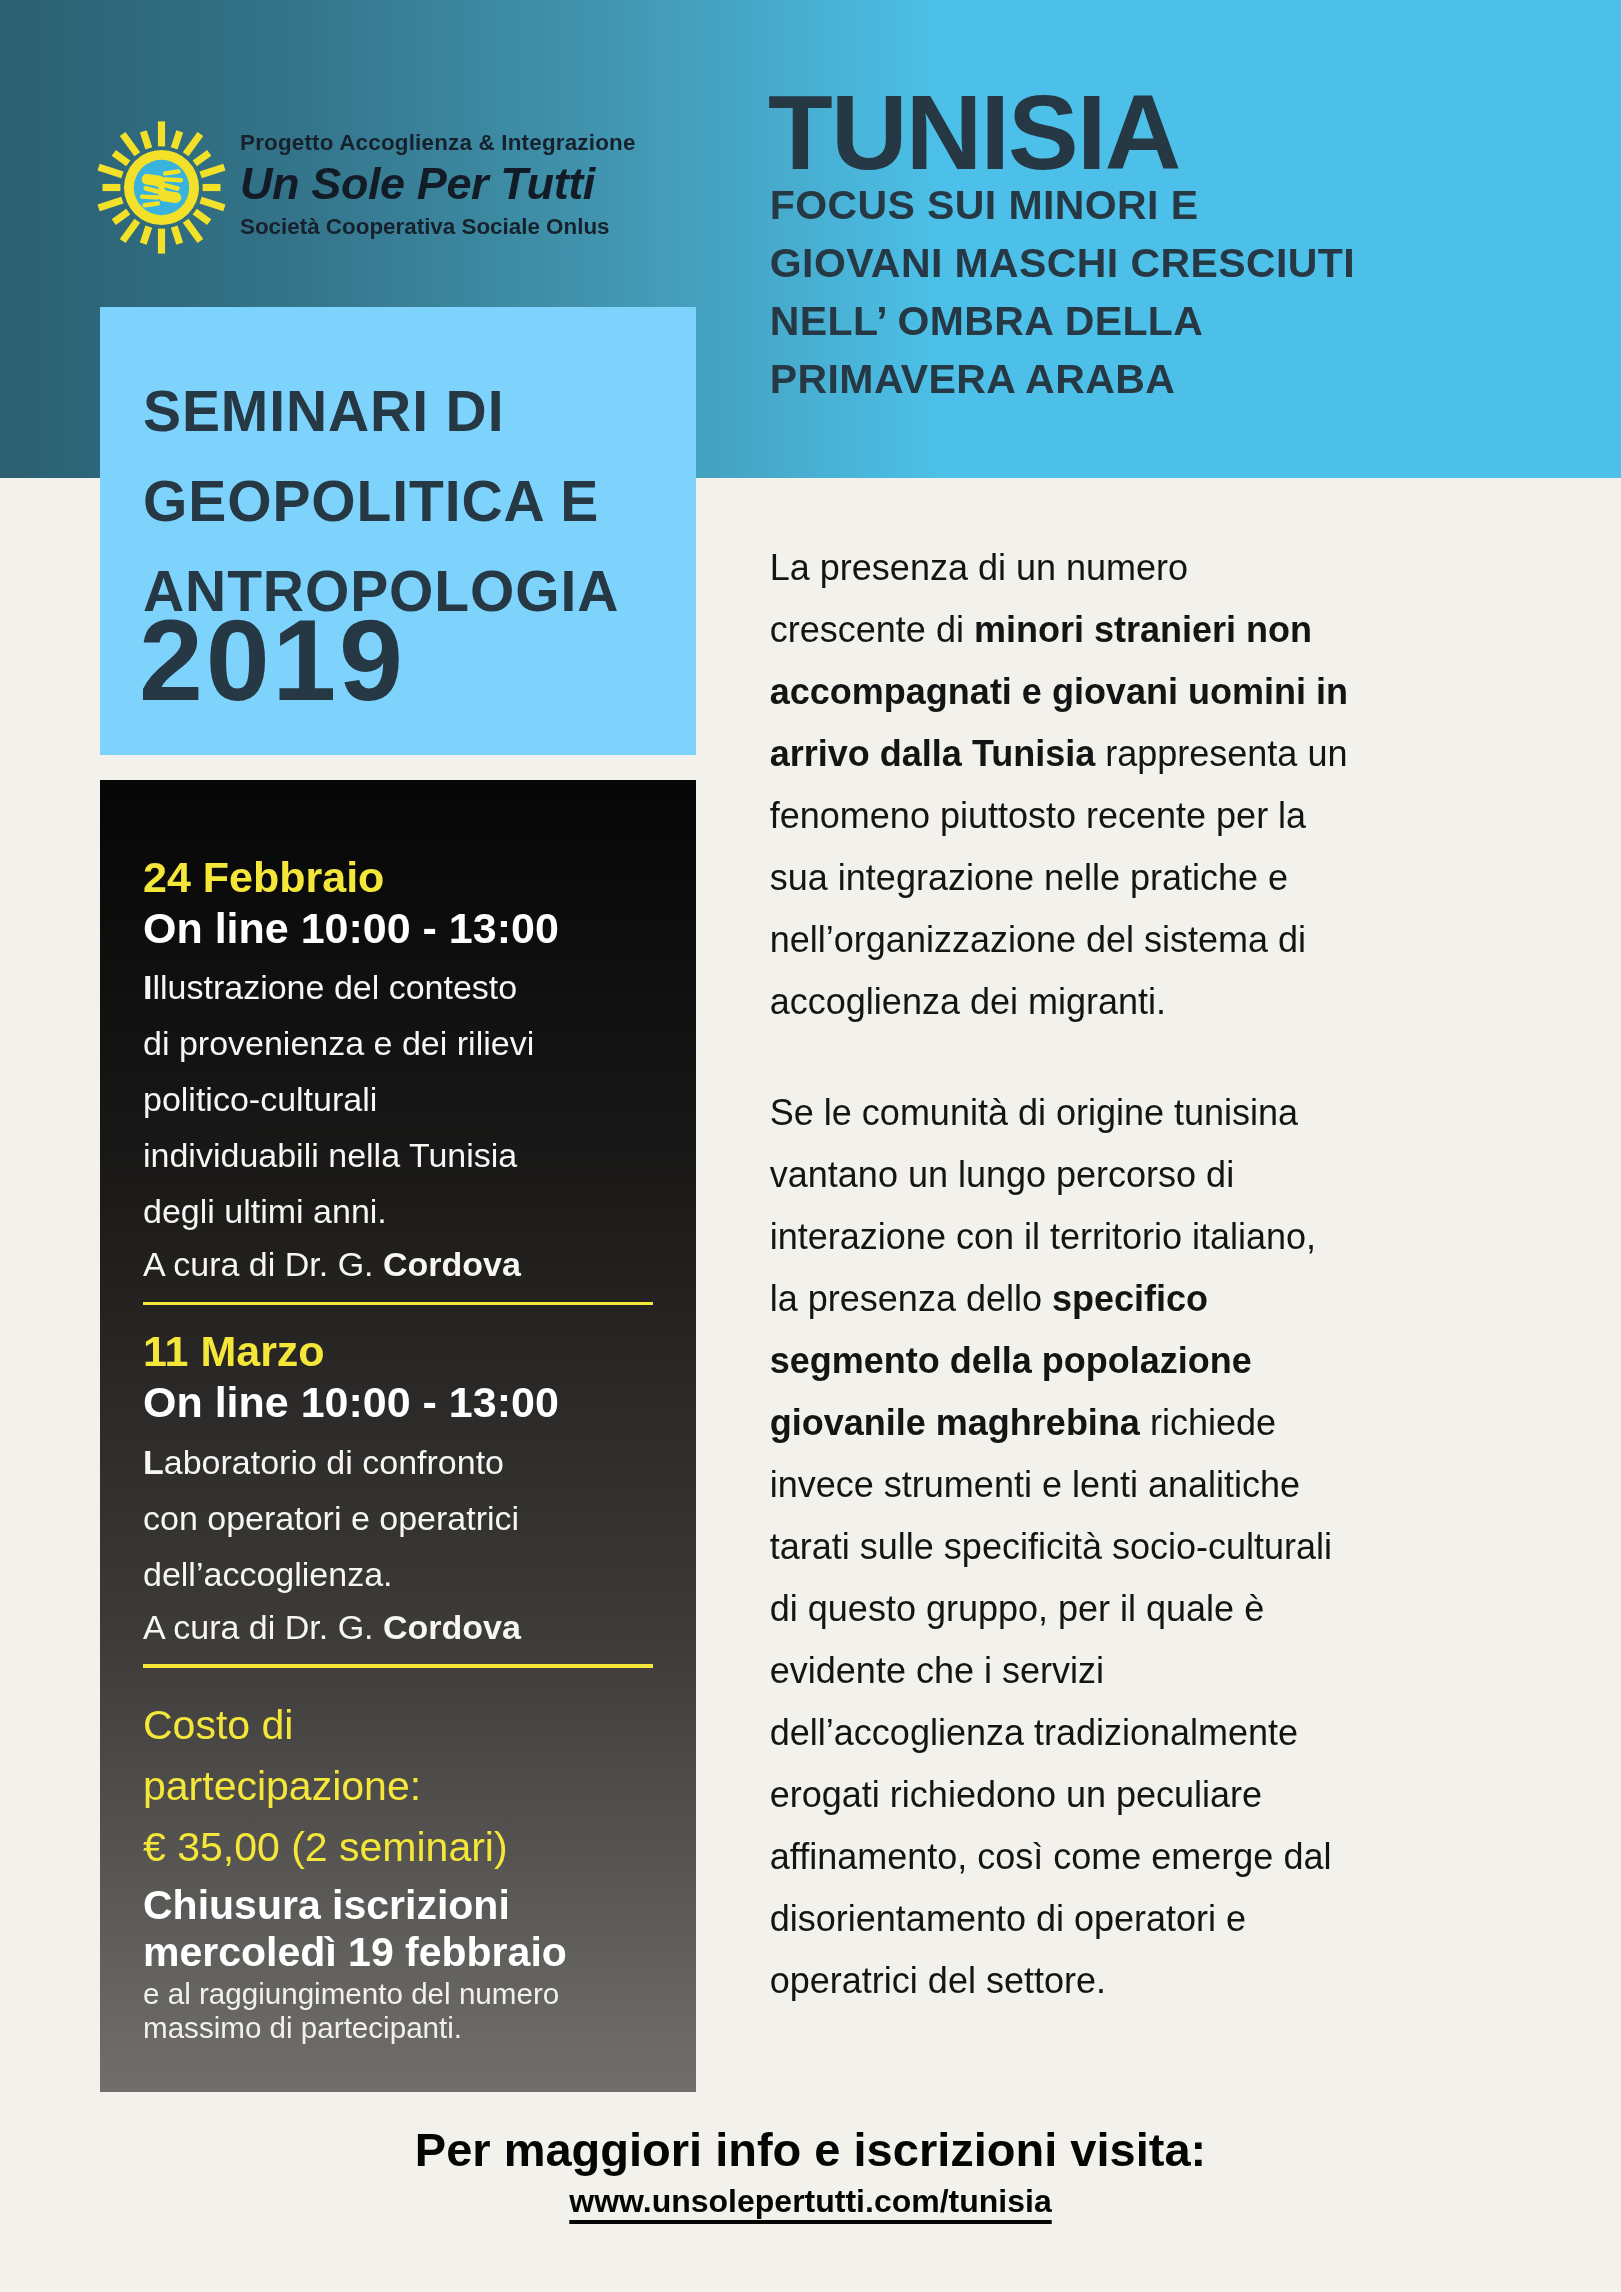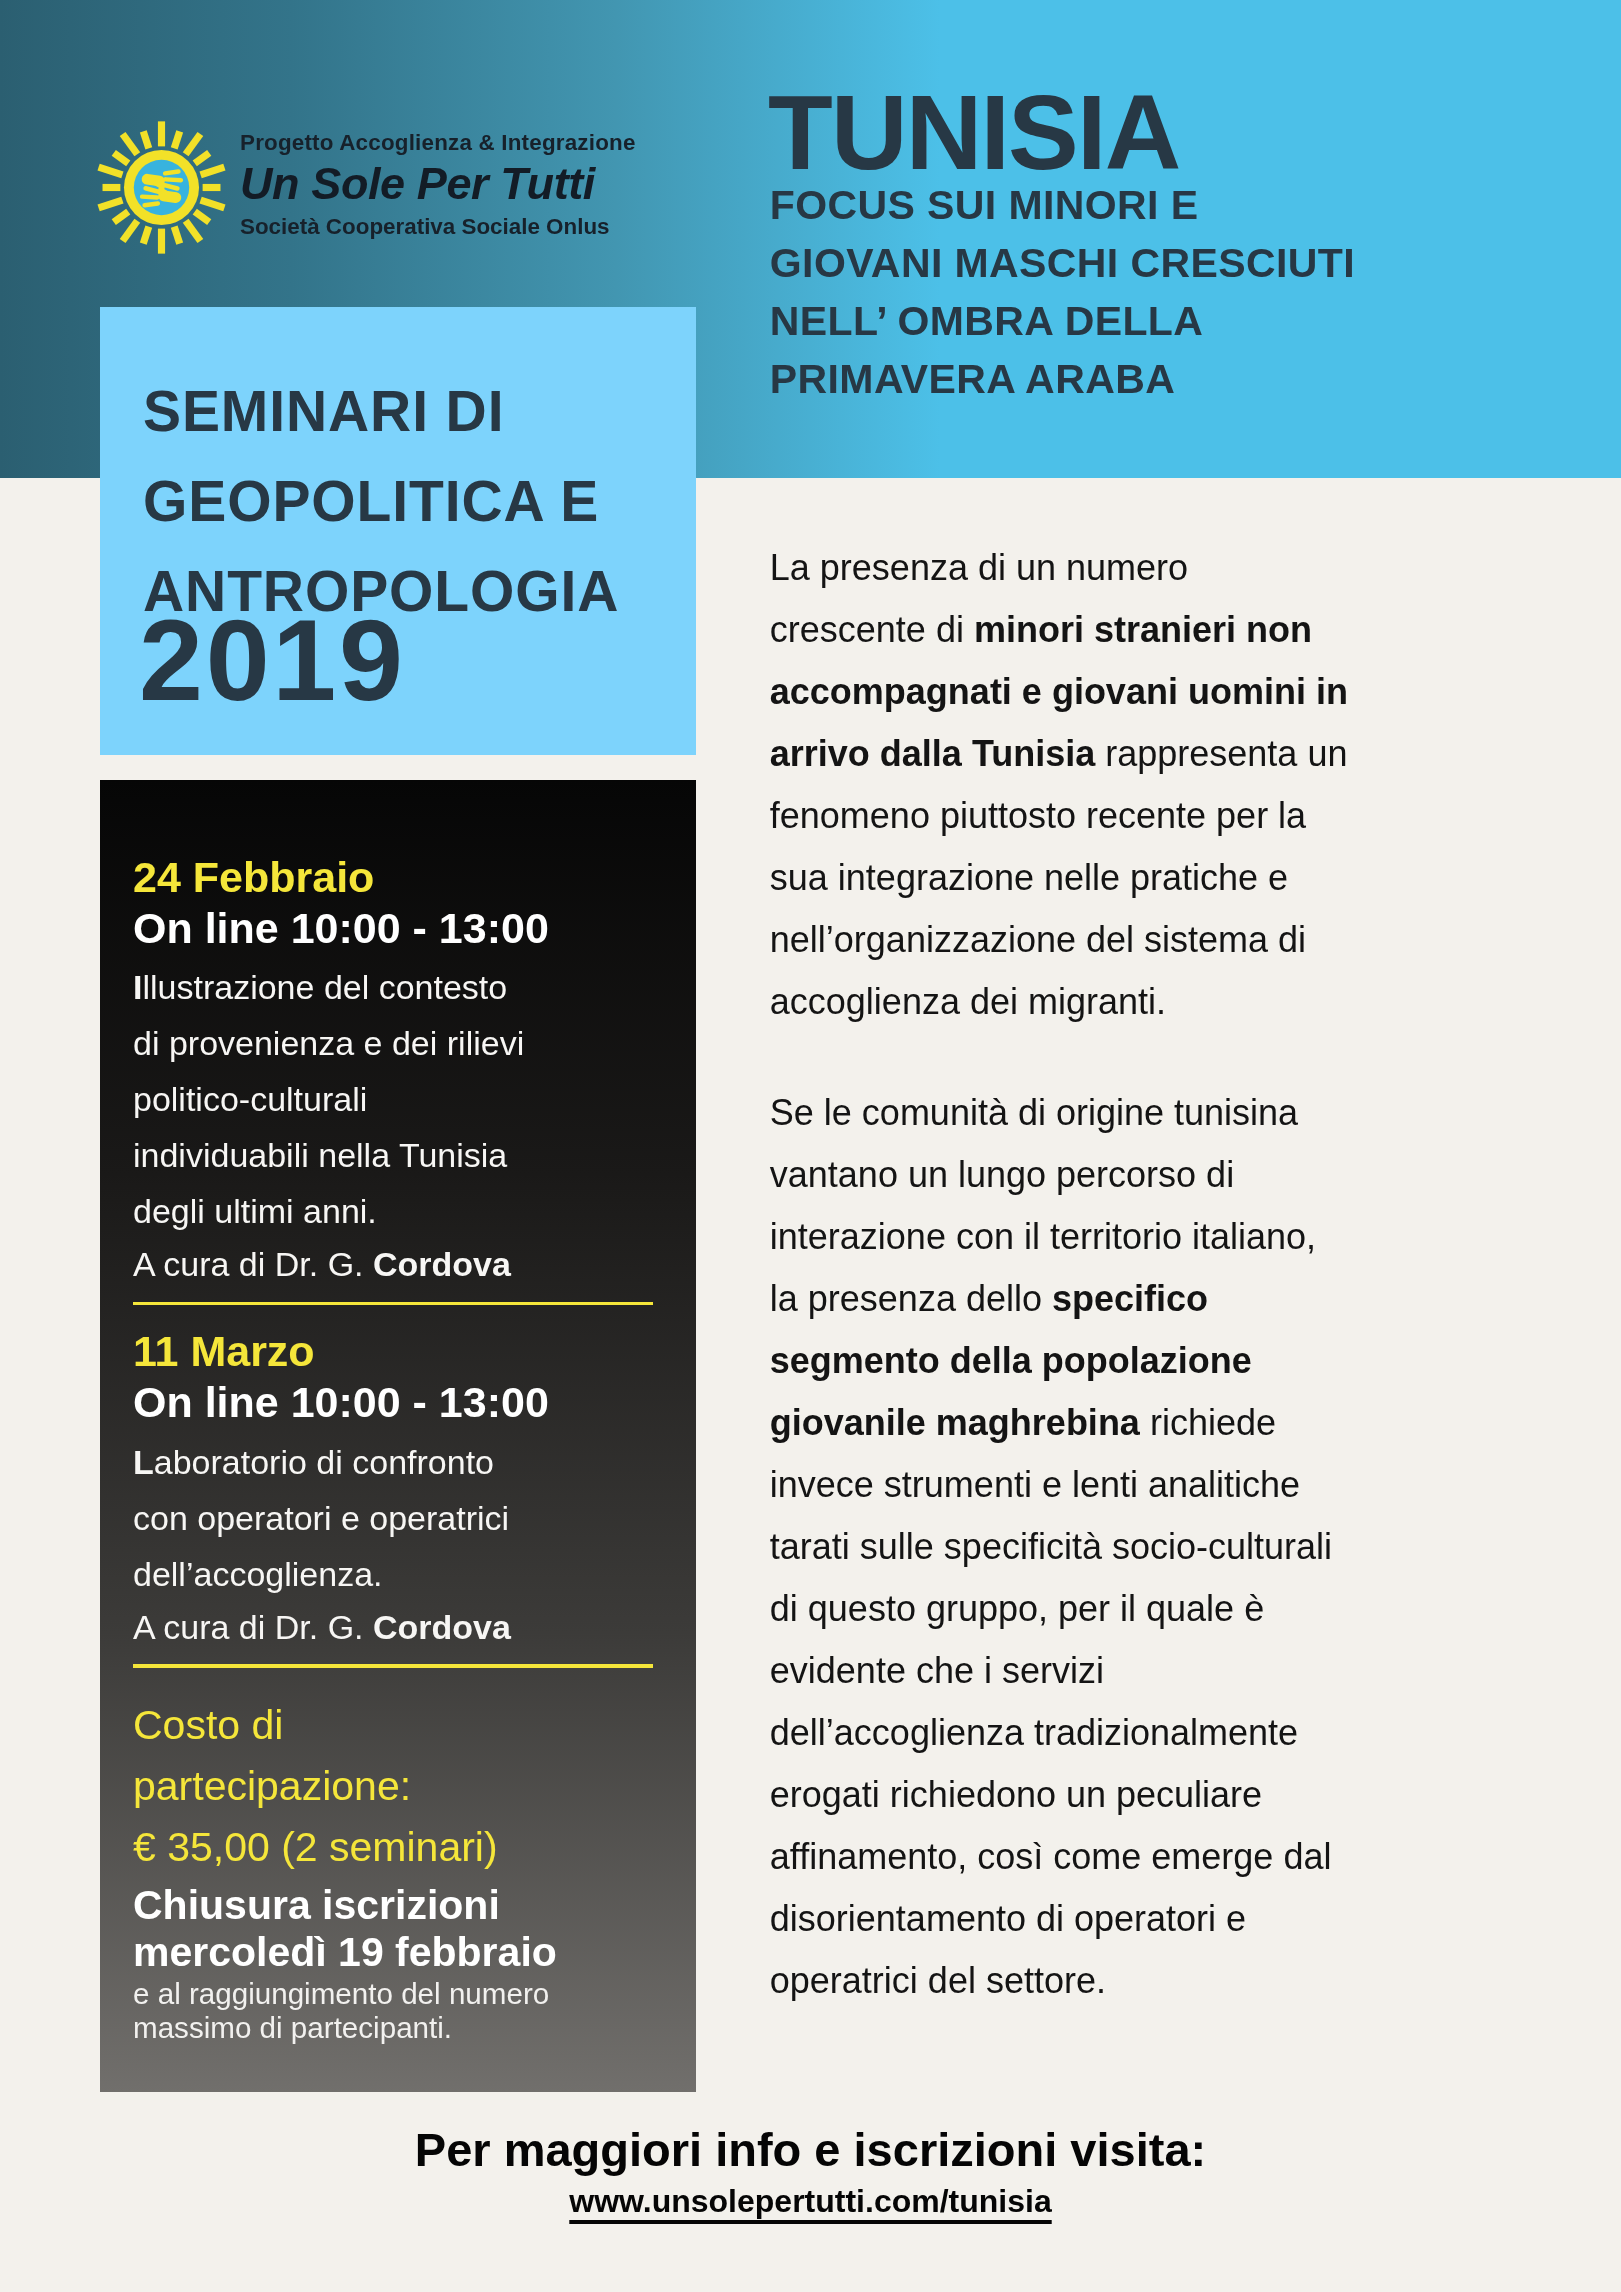--- a/index.html
+++ b/index.html
@@ -38,21 +38,21 @@
   .right-col{position:absolute;left:768px;top:0;width:788px;color:#273845;}
   .page-title{position:absolute;left:0;top:79px;font-size:106px;font-weight:800;letter-spacing:-1.8px;line-height:1;}
   .page-subtitle{position:absolute;left:1.8px;top:176px;font-size:41px;font-weight:800;letter-spacing:0.4px;line-height:58px;}
   .body-par{position:absolute;left:1.8px;width:779px;color:#141414;font-size:36px;line-height:62px;font-weight:400;}
   .par1{top:537px;}
   .par2{top:1082px;}
   
   .schedule-box{
     position:absolute;left:100px;top:780px;width:596px;height:1312px;
     background:linear-gradient(180deg,#060606 0%,#1a1918 30%,#3c3b39 65%,#716f6c 100%);
-    color:#f7f6f4;box-sizing:border-box;padding:72px 43px 0 33px;
+    color:#f7f6f4;box-sizing:border-box;padding:72px 43px 0 43px;
   }
   .ev-date{font-size:43px;font-weight:700;color:#f5e63a;line-height:50px;}
   .ev-mode{font-size:43px;font-weight:700;color:#ffffff;line-height:52px;}
   .ev-desc{font-size:34px;line-height:56px;margin-top:5.4px;}
   .ev-cur{font-size:34px;line-height:50px;}
   .divider{height:3.6px;background:#f5e63a;margin-top:12.5px;width:100%;}
   .ev2{margin-top:21px;}
   .cost{margin-top:27px;font-size:41px;line-height:61px;color:#f5e63a;font-weight:400;}
   .deadline{margin-top:3.6px;font-size:41px;line-height:47px;font-weight:700;color:#ffffff;}
   .deadline-note{margin-top:1.8px;font-size:29.6px;line-height:34px;font-weight:400;color:#f2f1ef;}

